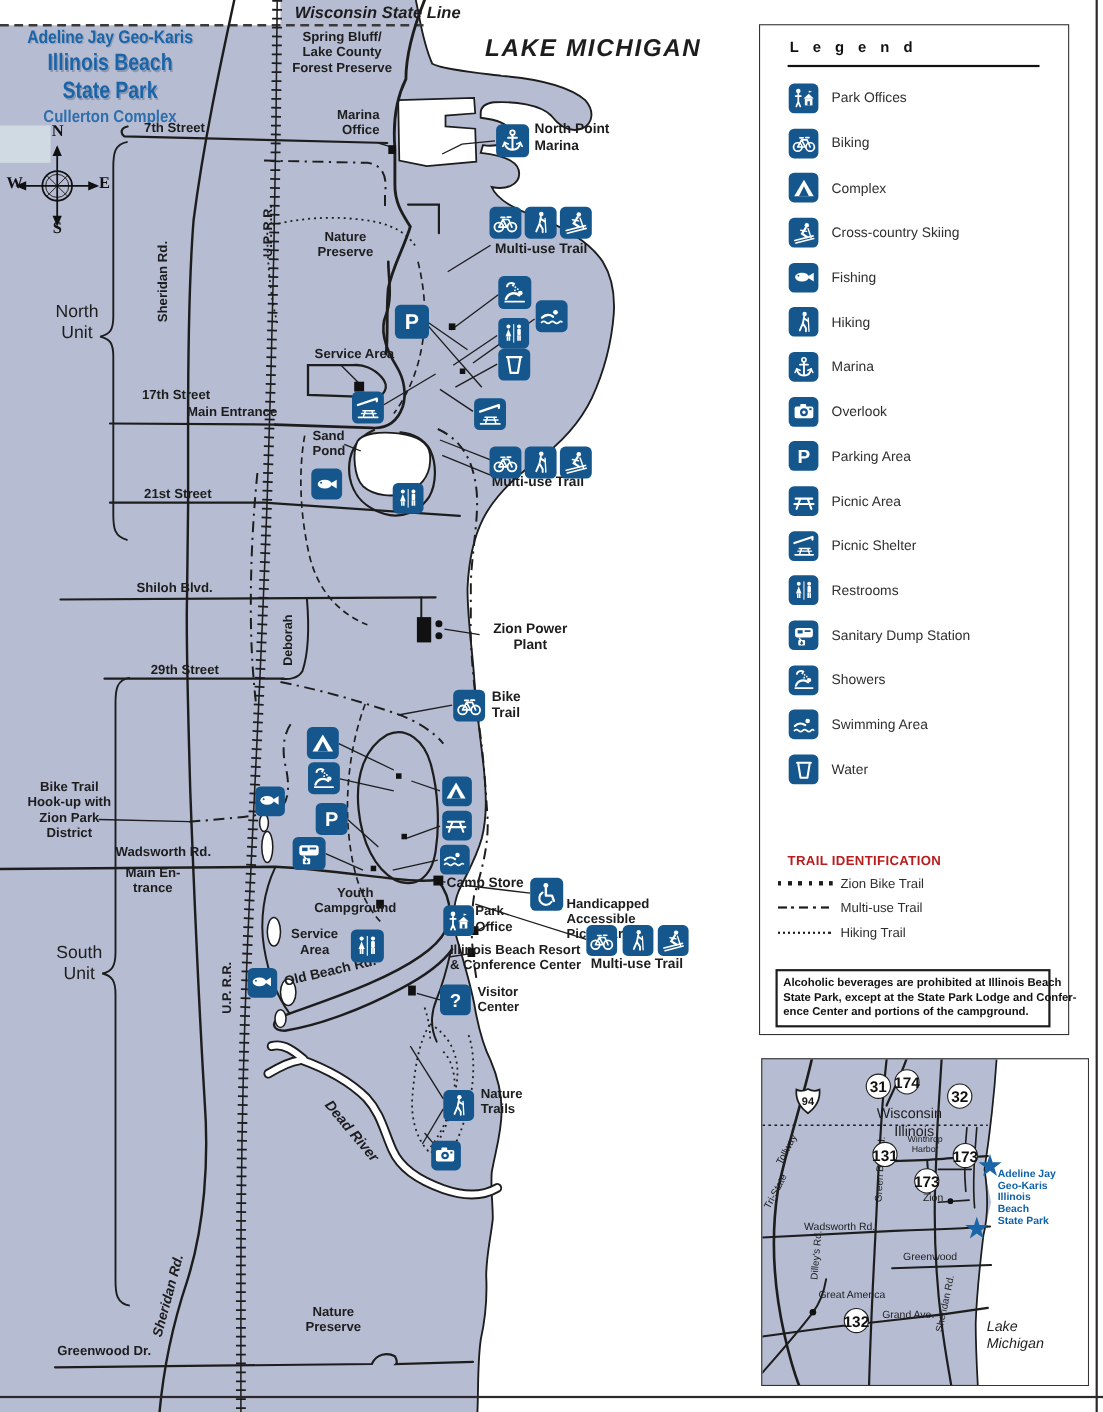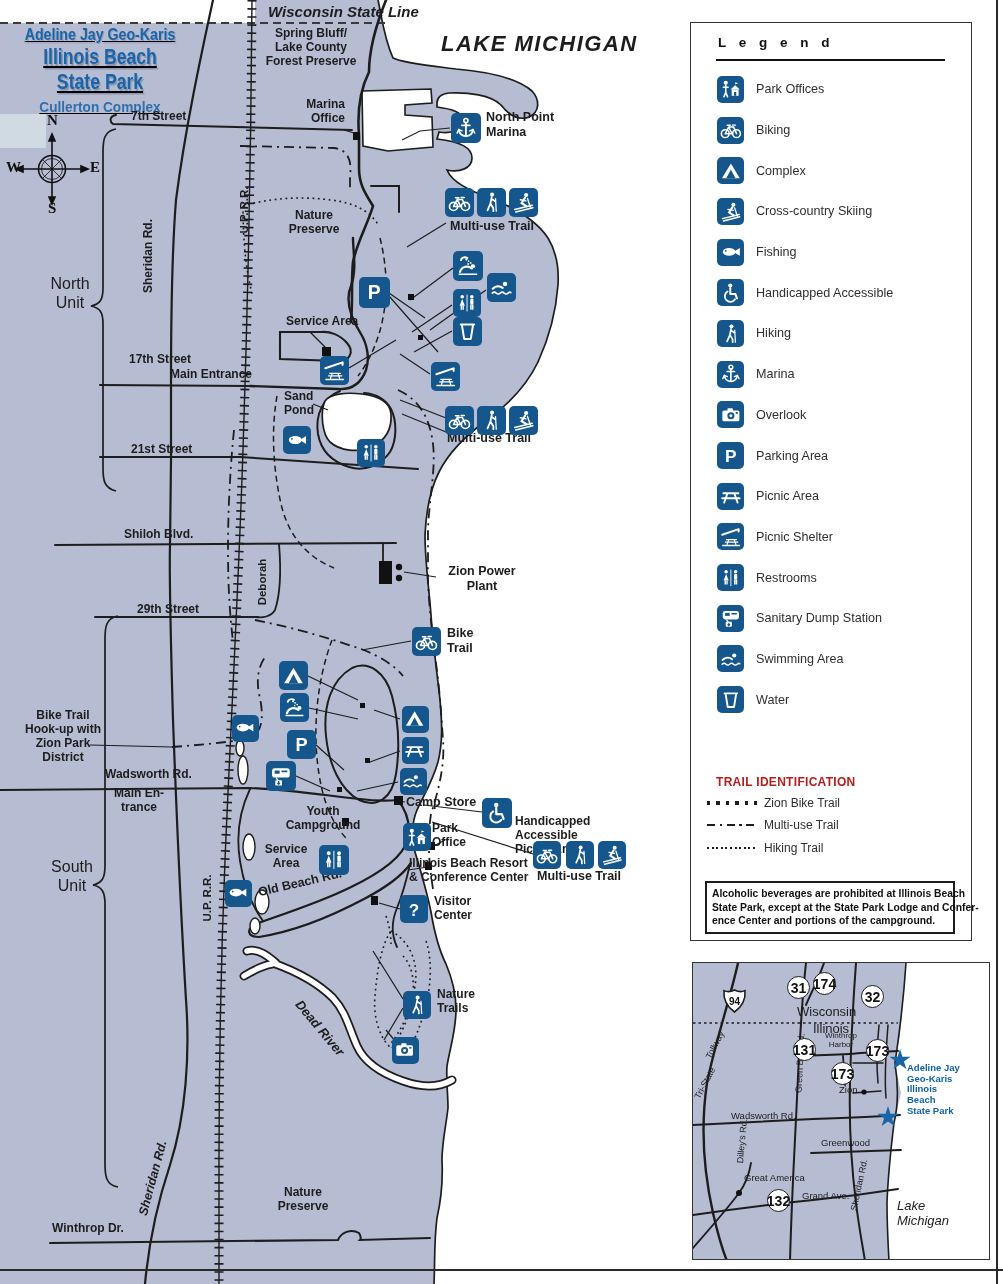--- a/index.html
+++ b/index.html
@@ -8,21 +8,21 @@
   svg{display:block;}
   .abs{position:absolute;}
   .lbl{position:absolute;font-weight:700;color:#1d1d1d;line-height:1.16;white-space:pre-line;}
   .lbl.c{text-align:center}
   .lbl.r{text-align:right}
   .lbl.it{font-style:italic}
   .rot{transform:translate(-50%,-50%) rotate(var(--r,0deg));}
   .tile{position:absolute;display:flex;align-items:center;justify-content:center;border-radius:5px;}
   .tile svg{width:86%;height:86%;}
   
-  #title-block{position:absolute;left:2px;top:25px;width:196px;text-align:center;text-decoration:underline;}
+  #title-block{position:absolute;left:2px;top:25px;width:196px;text-align:center;}
   #title-block .t1{font-size:16.5px;font-weight:800;transform:scaleX(.86);text-shadow:1.4px 1.4px 0 #98a0b8;}
   #title-block .t2{font-size:21.5px;font-weight:800;transform:scaleX(.82);margin-top:1px;text-shadow:1.6px 1.6px 0 #8f97b0;}
   #title-block .t3{font-size:15.5px;font-weight:700;transform:scaleX(.88);margin-top:3px;}
   
   #legend{position:absolute;left:690px;top:22px;width:282px;height:919px;background:#fff;border:1.6px solid #333;box-sizing:border-box;}
   #legend-title{position:absolute;left:27px;top:12px;font-size:13.5px;font-weight:800;letter-spacing:4.5px;color:#111;}
   #legend-underline{position:absolute;left:25px;top:36px;width:229px;height:2px;background:#111;}
   #legend-items{position:absolute;left:26px;top:46px;}
   .leg-row{display:flex;align-items:center;height:40.7px;}
   .leg-tile{width:27px;height:27px;border-radius:5px;display:flex;align-items:center;justify-content:center;flex:0 0 27px;}
@@ -292,21 +292,21 @@
       <div class="lbl" style="font-size: 12.5px; left: 537px; top: 869px;">Multi-use Trail</div>
       <div class="lbl" style="font-size: 12px; left: 437px; top: 988px;">Nature
 Trails</div>
       <div class="lbl it rot" style="font-size: 13px; left: 320px; top: 1028px; --r: 50deg;">Dead River</div>
       <div class="lbl c" style="font-size: 16px; font-weight: 400; left: 48px; top: 858px; width: 48px;">South
 Unit</div>
       <div class="lbl rot" style="font-size: 11.5px; left: 208px; top: 898px; --r: -90deg;">U.P. R.R.</div>
       <div class="lbl it rot" style="font-size: 12.5px; left: 153px; top: 1178px; --r: -75deg;">Sheridan Rd.</div>
       <div class="lbl c" style="font-size: 12px; left: 266px; top: 1186px; width: 74px;">Nature
 Preserve</div>
-      <div class="lbl" style="font-size: 12px; left: 52px; top: 1222px;">Winthrop Dr.</div>
+      <div class="lbl" style="font-size: 12px; left: 52px; top: 1222px;">Greenwood Dr.</div>
       <div class="tile" style="left: 451px; top: 113px; width: 30px; height: 30px; background: rgb(21, 87, 140);">
         <svg viewBox="0 0 24 24">
           <circle cx="12" cy="5.2" r="1.9" stroke="#fff" stroke-width="1.5" fill="none"></circle>
           <path d="M12,7.1 L12,19 M8.3,9.6 L15.7,9.6" stroke="#fff" stroke-width="1.7" stroke-linecap="round"></path>
           <path d="M5.4,13.6 C6,17.4 8.6,19.6 12,19.6 C15.4,19.6 18,17.4 18.6,13.6" stroke="#fff" stroke-width="1.7" fill="none" stroke-linecap="round"></path>
           <path d="M5.4,13.6 L3.8,16.8 M5.4,13.6 L8.4,14.8 M18.6,13.6 L20.2,16.8 M18.6,13.6 L15.6,14.8" stroke="#fff" stroke-width="1.4" fill="none" stroke-linecap="round"></path>
         </svg>
       </div>
       <div class="tile" style="left: 444.5px; top: 187.5px; width: 29px; height: 29px; background: rgb(21, 87, 140);">
         <svg viewBox="0 0 24 24">
@@ -623,30 +623,20 @@
               <ellipse cx="10.2" cy="12" rx="6.4" ry="4" fill="#fff"></ellipse>
               <path d="M14.6,12 L21,8 L21,16 Z" fill="#fff"></path>
               <circle cx="6.9" cy="10.9" r="0.9" fill="#15578c"></circle>
             </svg>
           </div>
           <span class="leg-label">Fishing</span>
         </div>
         <div class="leg-row">
           <div class="leg-tile" style="background: rgb(21, 87, 140);">
             <svg viewBox="0 0 24 24">
-              <circle cx="11.4" cy="4.6" r="2.1" fill="#fff"></circle>
-              <path d="M11.4,7.2 L11.4,13.2 L16.6,13.2 L18.2,17.6" stroke="#fff" stroke-width="2" fill="none" stroke-linecap="round" stroke-linejoin="round"></path>
-              <path d="M8.6,10.6 A5.6,5.6 0 1 0 16.2,18.4" stroke="#fff" stroke-width="1.8" fill="none" stroke-linecap="round"></path>
-            </svg>
-          </div>
-          <span class="leg-label">Handicapped Accessible</span>
-        </div>
-        <div class="leg-row">
-          <div class="leg-tile" style="background: rgb(21, 87, 140);">
-            <svg viewBox="0 0 24 24">
               <circle cx="12.6" cy="4.4" r="2" fill="#fff"></circle>
               <path d="M12.2,6.8 L11,13 M11,13 L8.2,19.6 M11,13 L13.8,17.6 L13.8,20.4 M12.2,8.6 L15.6,10.8" stroke="#fff" stroke-width="1.7" fill="none" stroke-linecap="round" stroke-linejoin="round"></path>
               <path d="M15.9,8.2 L16.6,20.4" stroke="#fff" stroke-width="1.2" stroke-linecap="round"></path>
             </svg>
           </div>
           <span class="leg-label">Hiking</span>
         </div>
         <div class="leg-row">
           <div class="leg-tile" style="background: rgb(21, 87, 140);">
             <svg viewBox="0 0 24 24">
@@ -715,20 +705,35 @@
             <svg viewBox="0 0 24 24">
               <rect x="3.8" y="5" width="16.4" height="8.6" rx="2.4" fill="#fff"></rect>
               <rect x="6.2" y="7" width="4.6" height="3" fill="#15578c"></rect>
               <rect x="12.6" y="7" width="5.4" height="1.6" fill="#15578c"></rect>
               <path d="M7.8,13.6 C7.8,15.8 9.6,15.4 9.6,17" stroke="#fff" stroke-width="1.3" fill="none"></path>
               <rect x="6.8" y="16" width="6.2" height="5" rx="0.8" fill="#fff"></rect>
               <path d="M9.9,16.8 L9.9,19.6 M8.7,18.5 L9.9,19.8 L11.1,18.5" stroke="#15578c" stroke-width="1.1" fill="none"></path>
             </svg>
           </div>
           <span class="leg-label">Sanitary Dump Station</span>
+        </div>
+        <div class="leg-row">
+          <div class="leg-tile" style="background: rgb(21, 87, 140);">
+            <svg viewBox="0 0 24 24">
+              <path d="M5.6,7.4 C5.2,4.6 9,3 11.4,4.6 L10.2,6.8" stroke="#fff" stroke-width="1.7" fill="none"></path>
+              <circle cx="12.6" cy="7.6" r="0.8" fill="#fff"></circle>
+              <circle cx="14.6" cy="9.2" r="0.8" fill="#fff"></circle>
+              <circle cx="12.2" cy="10.2" r="0.8" fill="#fff"></circle>
+              <circle cx="15.8" cy="11.6" r="0.8" fill="#fff"></circle>
+              <path d="M4.6,17.6 C6.4,12.4 12.4,11.2 15.8,14.4" stroke="#fff" stroke-width="2" fill="none" stroke-linecap="round"></path>
+              <circle cx="16.8" cy="12.4" r="1.9" fill="#fff"></circle>
+              <path d="M4,19.8 L20,19.8" stroke="#fff" stroke-width="1.5" stroke-linecap="round"></path>
+            </svg>
+          </div>
+          <span class="leg-label">Showers</span>
         </div>
         <div class="leg-row">
           <div class="leg-tile" style="background: rgb(21, 87, 140);">
             <svg viewBox="0 0 24 24">
               <circle cx="15.4" cy="8.6" r="2.1" fill="#fff"></circle>
               <path d="M3.6,13.2 C6.4,10.4 10.4,10.2 13.2,12.4" stroke="#fff" stroke-width="2" fill="none" stroke-linecap="round"></path>
               <path d="M3.2,17.4 C4.4,16.2 5.8,16.2 7,17.4 C8.2,18.6 9.6,18.6 10.8,17.4 C12,16.2 13.4,16.2 14.6,17.4 C15.8,18.6 17.2,18.6 18.4,17.4 C19.4,16.4 20.4,16.4 21,17" stroke="#fff" stroke-width="1.5" fill="none" stroke-linecap="round"></path>
             </svg>
           </div>
           <span class="leg-label">Swimming Area</span>

